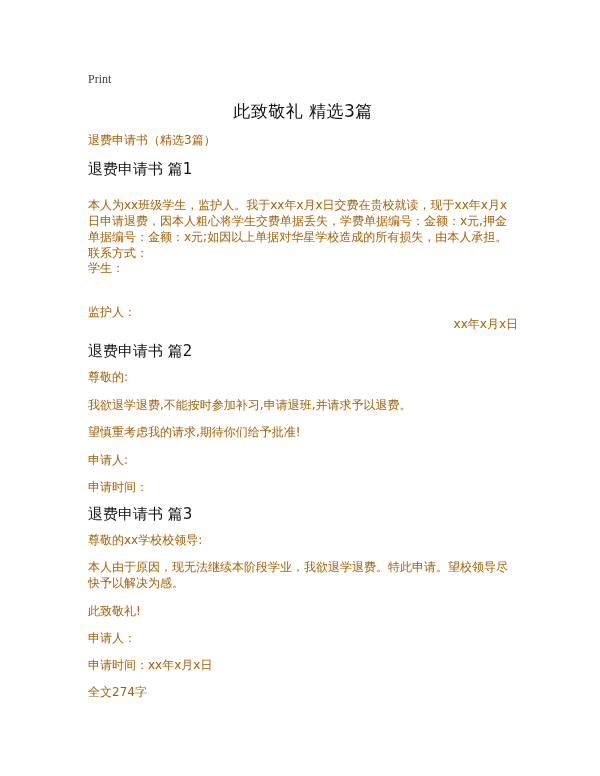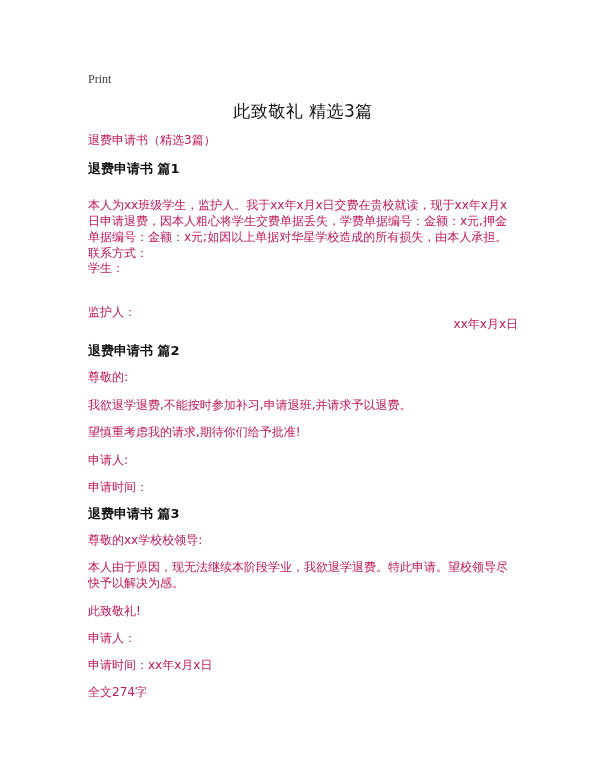--- a/index.html
+++ b/index.html
@@ -40,25 +40,25 @@
       color: #111;
       margin: 0;
       letter-spacing: 0.5px;
     }
     .line {
       position: absolute;
       left: 0;
       width: 430px;
       font-size: 12px;
       line-height: 16px;
-      color: #be185d;
+      color: #a16207;
     }
     .heading {
-      font-weight: bold;
-      font-size: 13px;
+      font-weight: normal;
+      font-size: 15px;
       color: #111;
     }
     .para {
       font-size: 12px;
       line-height: 16px;
     }
   </style>
 </head>
 <body>
 

